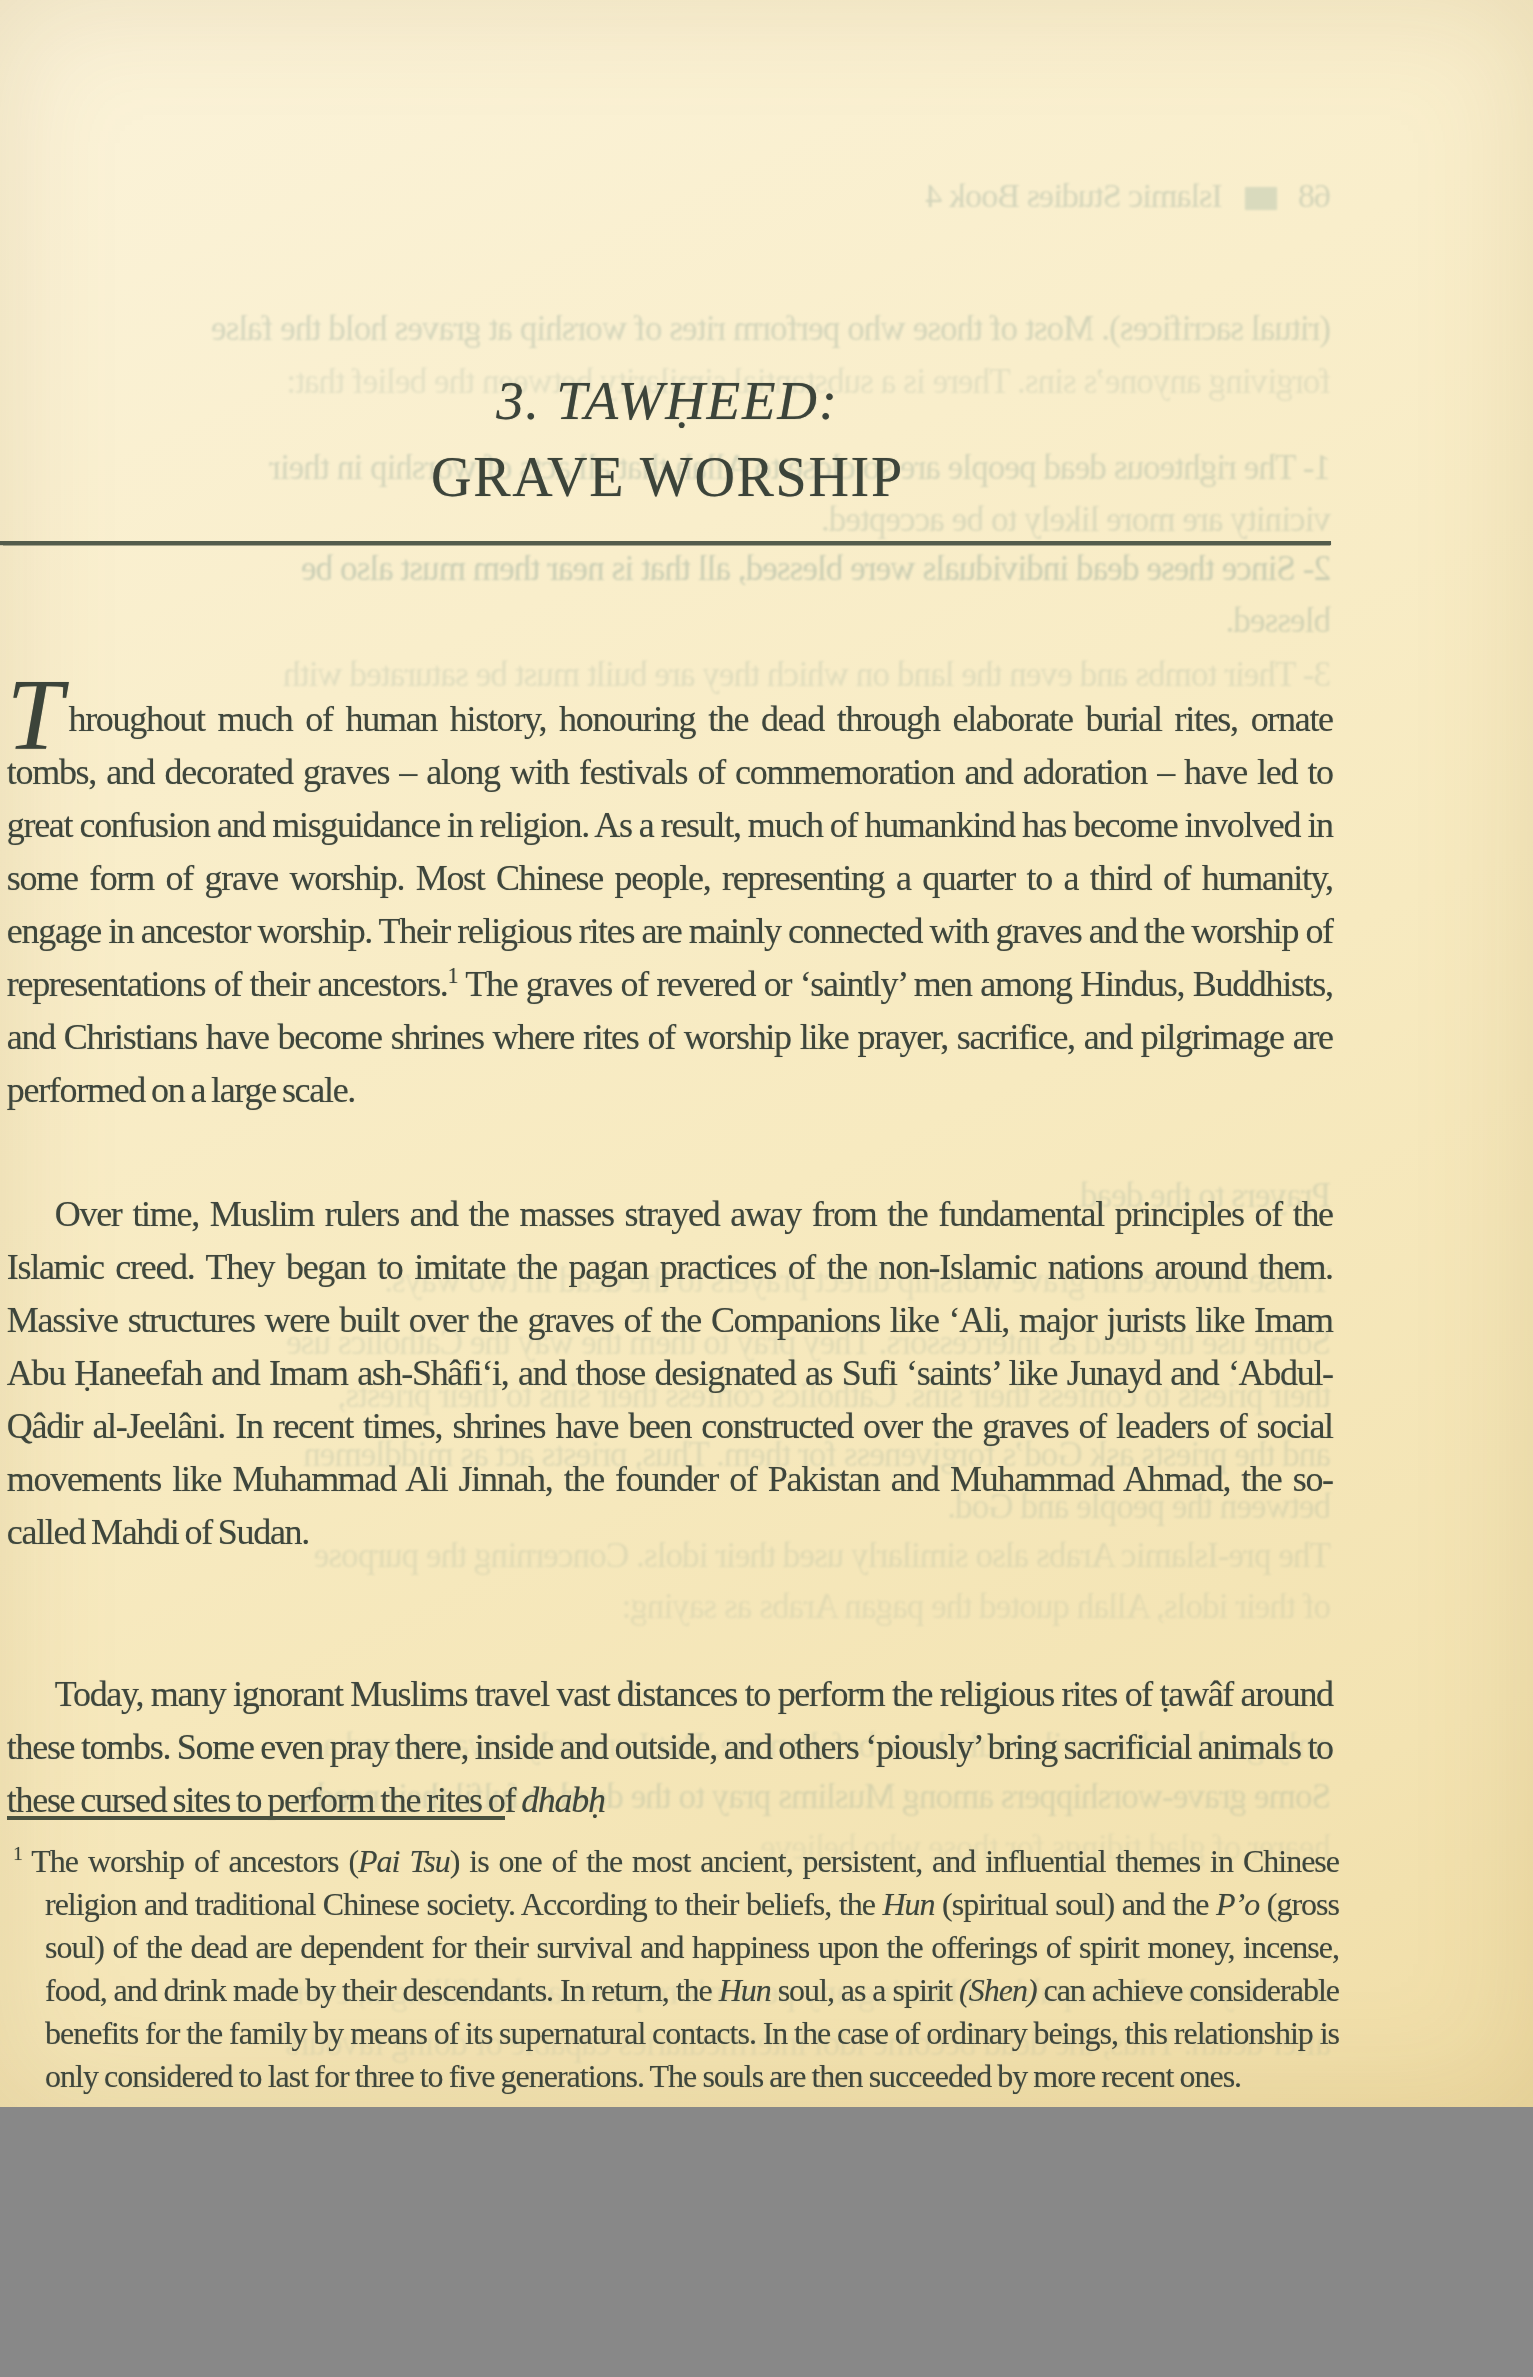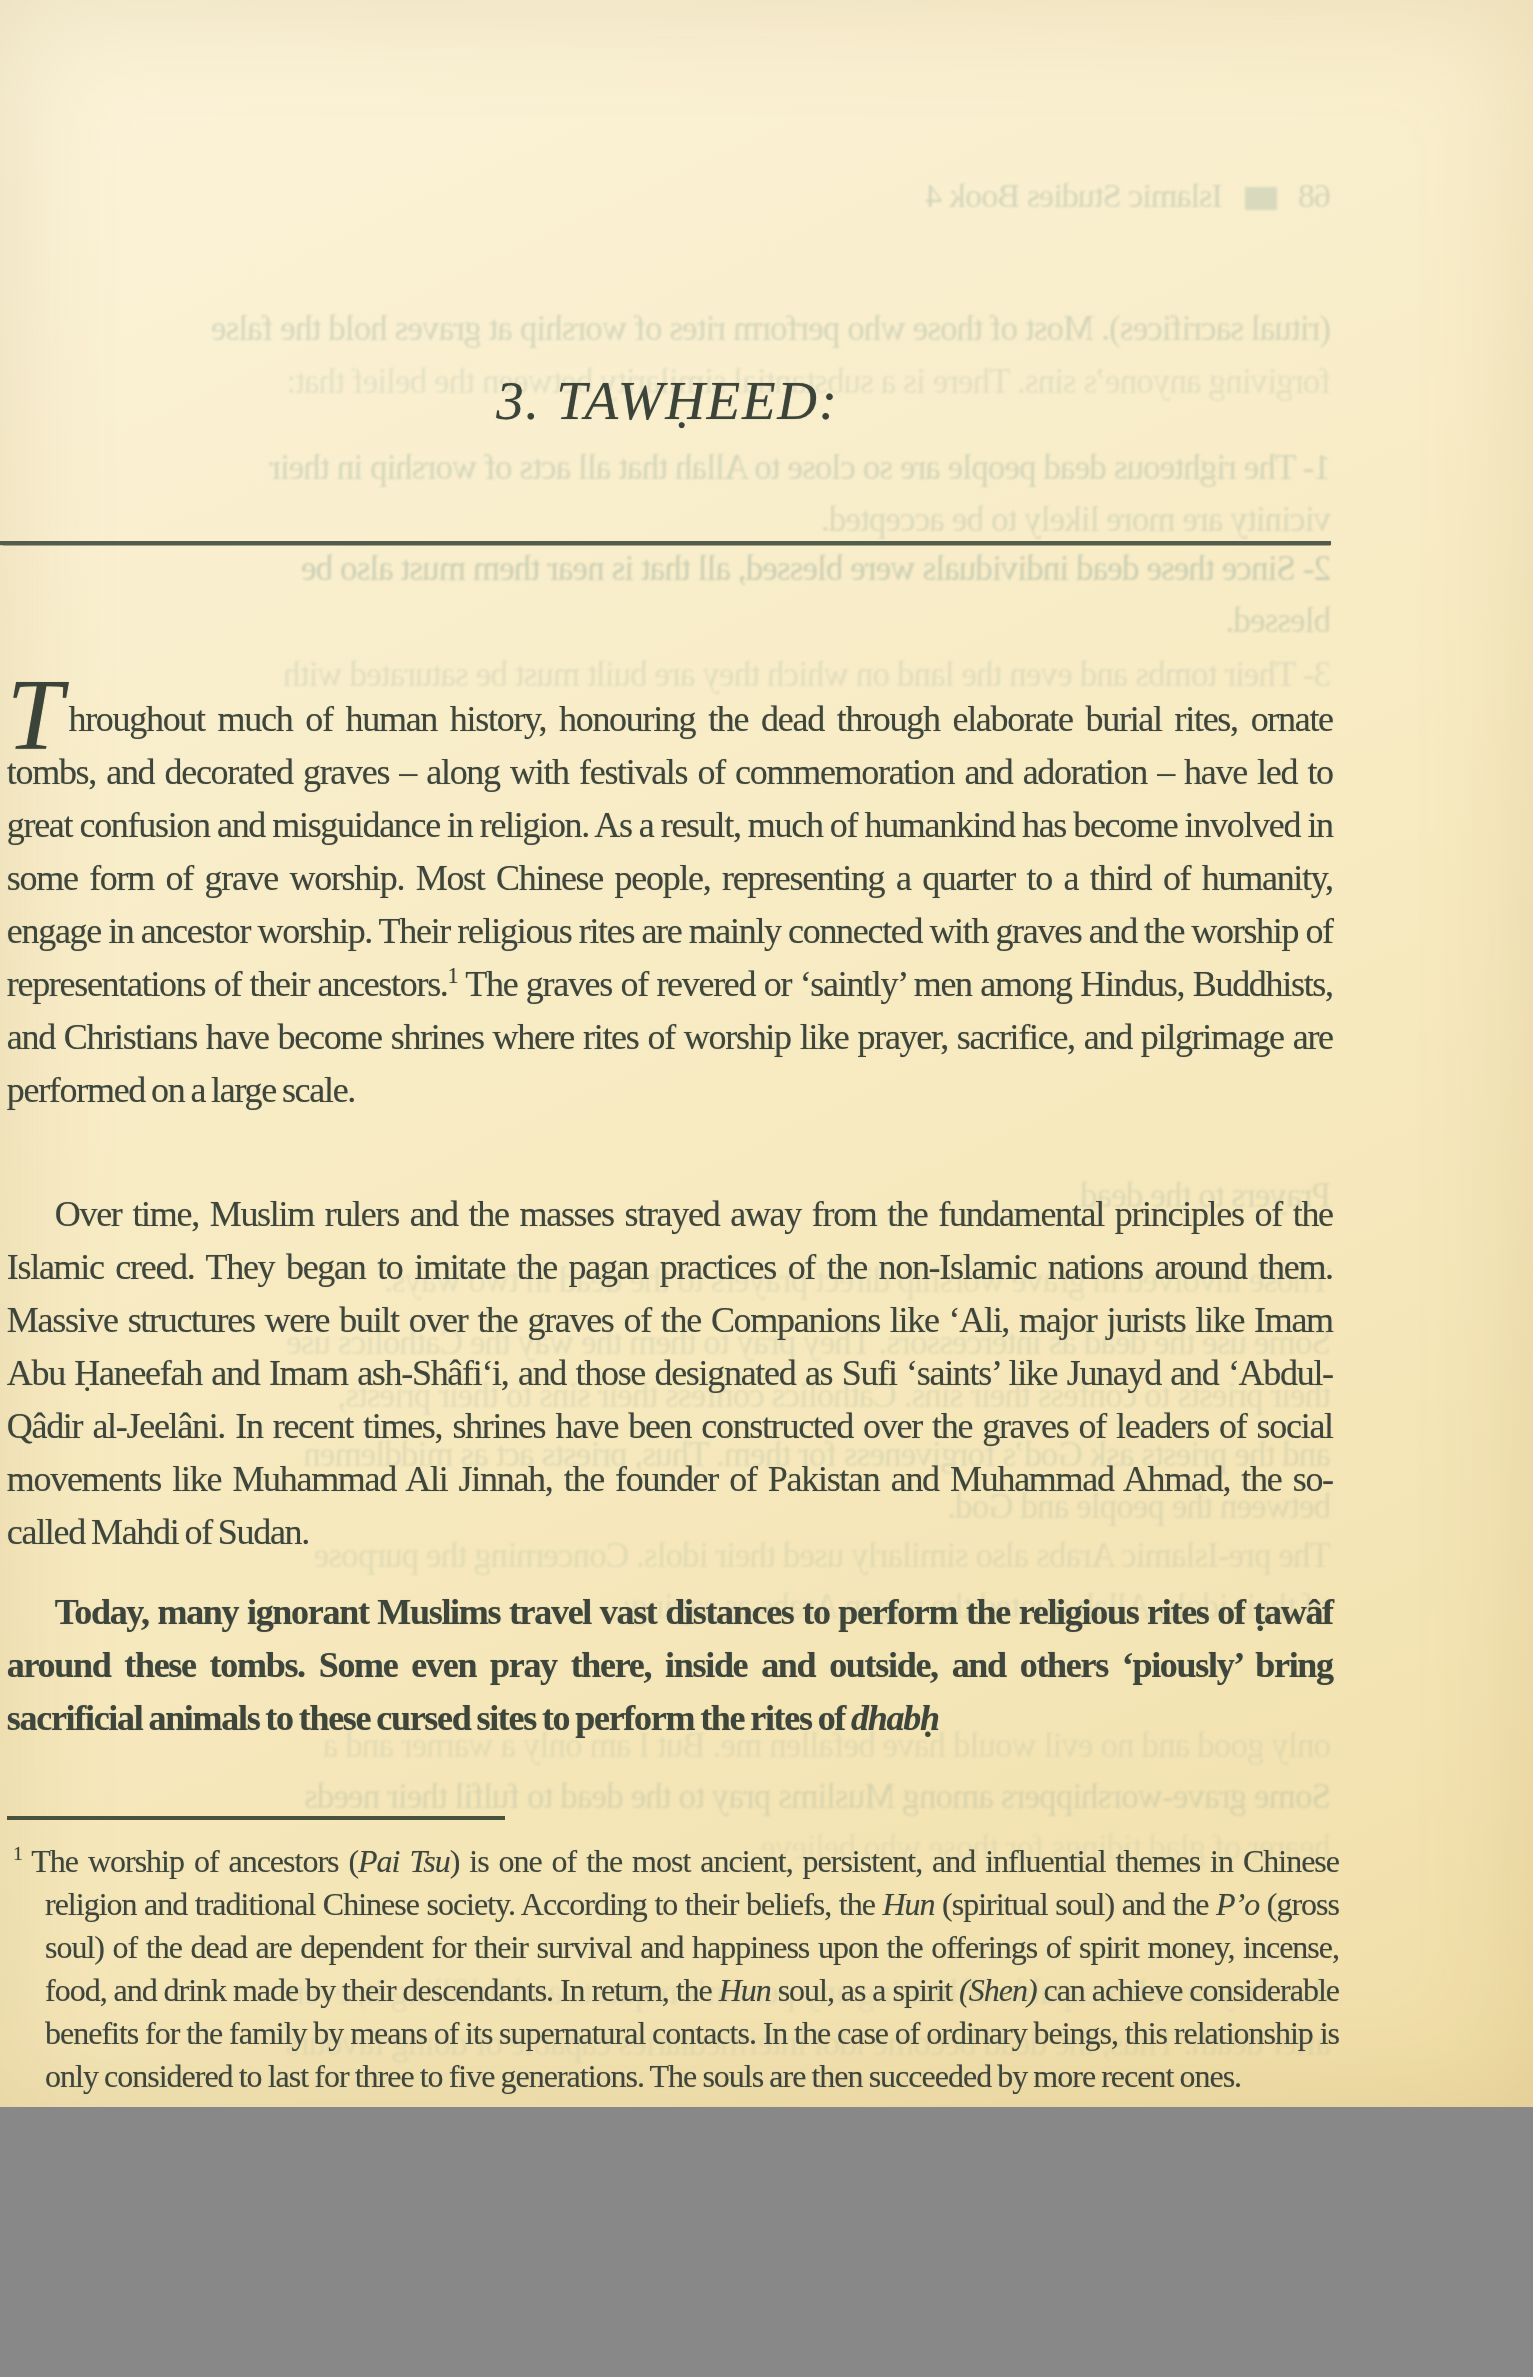--- a/index.html
+++ b/index.html
@@ -57,21 +57,21 @@
   .para{
     position:absolute;left:6.8px;width:1326px;
     margin:0;
     font-size:36px;line-height:53px;
     letter-spacing:-1.3px;word-spacing:-1.7px;
     text-align:justify;
     text-shadow:0 0 0.9px rgba(62,70,60,0.45);
   }
   .p1{top:693px;}
   .p2{top:1188px;}
-  .p3{top:1586px;font-weight:bold;}
+  .p3{top:1668px;}
   .indent{text-indent:48px;}
   .dropcap{
     float:left;
     font-style:italic;
     font-size:101px;line-height:72px;
     margin:-13.7px 6.8px -17px 0;
     color:#3c443a;
   }
   .fn-rule{
     position:absolute;top:1816px;left:6.8px;width:498px;height:4.3px;
@@ -117,20 +117,21 @@
       <div class="ghost-line" style="top: 1726px; opacity: 0.16;">only good and no evil would have befallen me. But I am only a warner and a</div>
       <div class="ghost-line" style="top: 1777px; opacity: 0.24;">Some grave-worshippers among Muslims pray to the dead to fulfil their needs</div>
       <div class="ghost-line" style="top: 1828px; opacity: 0.12;">hearer of glad tidings for those who believe.</div>
       <div class="ghost-line" style="top: 1973px; opacity: 0.13;">that they are also capable of hearing any person’s requests and fulfilling it, even</div>
       <div class="ghost-line" style="top: 2024px; opacity: 0.13;">after death. Thus, the dead become idol intermediaries capable of doing favours</div>
       <div class="ghost-line" style="top: 2139px; opacity: 0.15;">2- Others pray directly to the dead, begging for forgiveness for sins, in doing so</div>
       <div class="ghost-line" style="top: 2195px; opacity: 0.16;">they give dead humans Allah’s attribute of being</div>
     </div>
 
   <h1 class="title1">3. TAWḤEED:</h1>
+  <h1 class="title2">GRAVE WORSHIP</h1>
   <div class="title-rule"></div>
 
   <p class="para p1">
     <span class="dropcap">T</span><span><span>hroughout much of human history, honouring the dead through elaborate burial rites, ornate tombs, and decorated graves – along with festivals of commemoration and adoration – have led to great confusion and misguidance in religion. As a result, much of humankind has become involved in some form of grave worship. Most Chinese people, representing a quarter to a third of humanity, engage in ancestor worship. Their religious rites are mainly connected with graves and the worship of representations of their ancestors.</span><sup>1</sup><span> The graves of revered or ‘saintly’ men among Hindus, Buddhists, and Christians have become shrines where rites of worship like prayer, sacrifice, and pilgrimage are performed on a large scale.</span></span>
   </p>
 
   <p class="para p2 indent"><span>Over time, Muslim rulers and the masses strayed away from the fundamental principles of the Islamic creed. They began to imitate the pagan practices of the non-Islamic nations around them. Massive structures were built over the graves of the Companions like ‘Ali, major jurists like Imam Abu Ḥaneefah and Imam ash-Shâfi‘i, and those designated as Sufi ‘saints’ like Junayd and ‘Abdul-Qâdir al-Jeelâni. In recent times, shrines have been constructed over the graves of leaders of social movements like Muhammad Ali Jinnah, the founder of Pakistan and Muhammad Ahmad, the so-called Mahdi of Sudan.</span></p>
 
   <p class="para p3 indent"><span>Today, many ignorant Muslims travel vast distances to perform the religious rites of ṭawâf around these tombs. Some even pray there, inside and outside, and others ‘piously’ bring sacrificial animals to these cursed sites to perform the rites of </span><i>dhabḥ</i></p>
 

